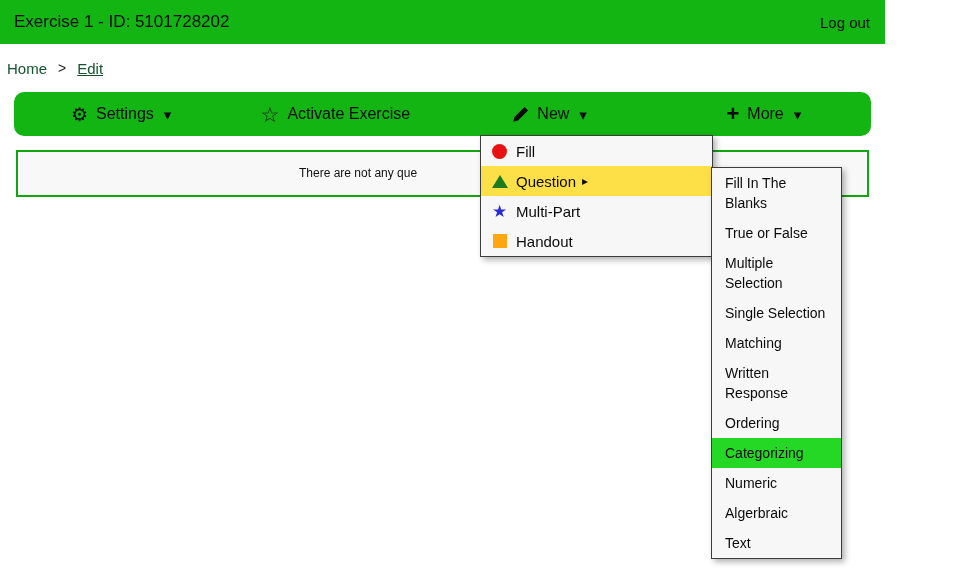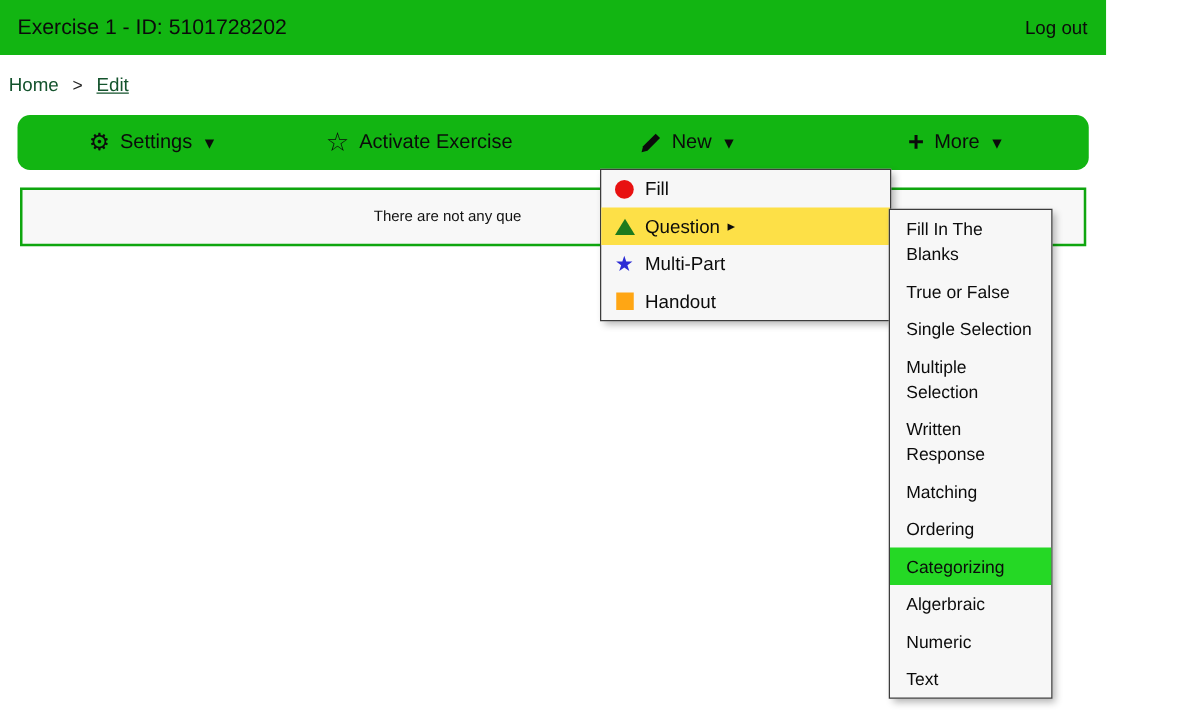--- a/index.html
+++ b/index.html
@@ -143,24 +143,24 @@
       <span class="mi-icon">
           <span class="icon-square"></span>
         </span>
       <span>Handout</span>
     </div>
   </div>
 
   <div class="submenu">
     <div class="sm-item">Fill In The Blanks</div>
     <div class="sm-item">True or False</div>
+    <div class="sm-item">Multiple Selection</div>
     <div class="sm-item">Single Selection</div>
-    <div class="sm-item">Multiple Selection</div>
+    <div class="sm-item">Matching</div>
     <div class="sm-item">Written Response</div>
-    <div class="sm-item">Matching</div>
     <div class="sm-item">Ordering</div>
     <div class="sm-item highlight">Categorizing</div>
+    <div class="sm-item">Numeric</div>
     <div class="sm-item">Algerbraic</div>
-    <div class="sm-item">Numeric</div>
     <div class="sm-item">Text</div>
   </div>
 
 </div>
 
 </body></html>

